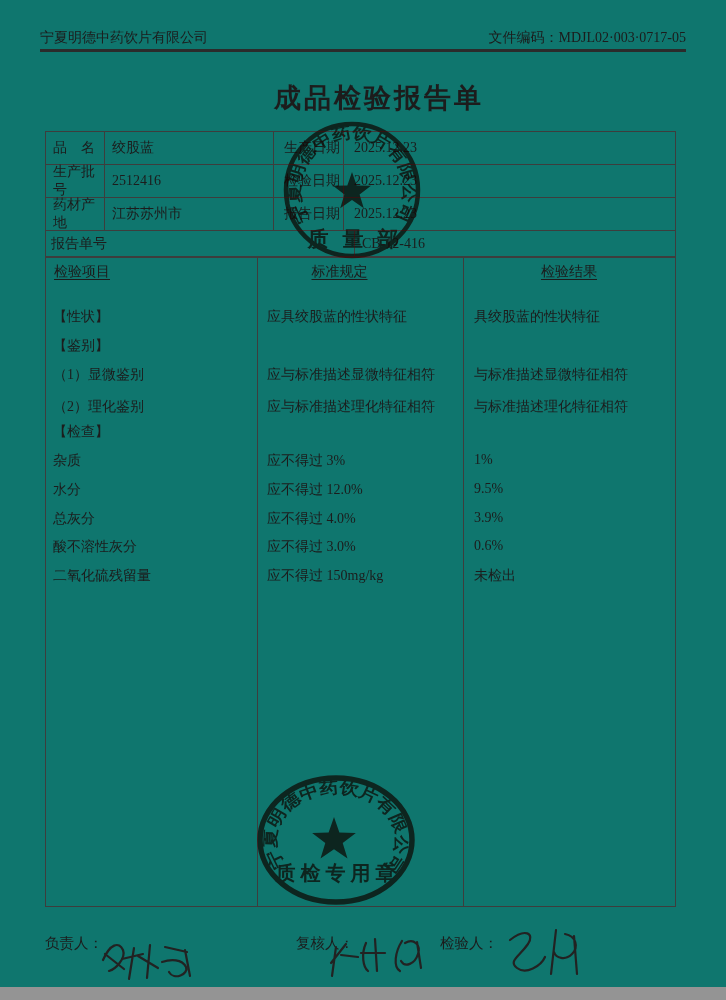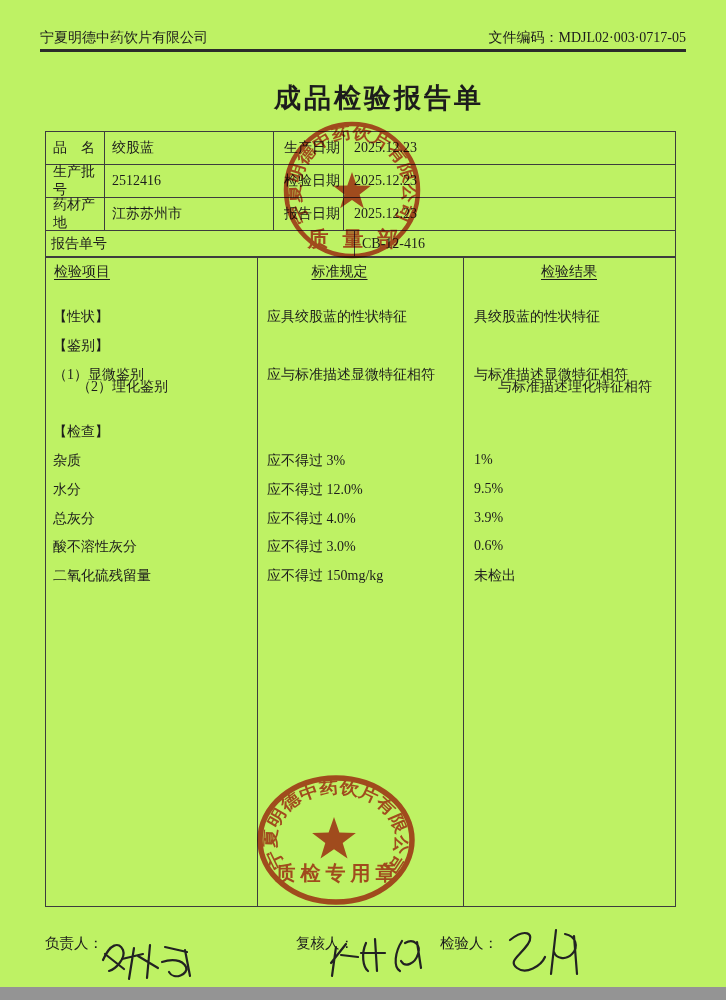--- a/index.html
+++ b/index.html
@@ -1,16 +1,16 @@
 <!DOCTYPE html>
 <html><head>
 <meta charset="utf-8">
 <style>
   html,body{margin:0;padding:0;background:#fff;}
-  .page{position:relative;width:726px;height:1000px;background:#bef264;overflow:hidden;
+  .page{position:relative;width:726px;height:1000px;background:#0f766e;overflow:hidden;
         font-family:"Liberation Serif","DejaVu Serif",serif;color:#1c1c1c;}
   
   .hdr-company{position:absolute;left:40px;top:29px;font-size:14px;}
   .hdr-code{position:absolute;right:40px;top:29px;font-size:14px;}
   .hdr-rule{position:absolute;left:40px;top:49px;width:646px;height:3px;background:#2b2b2b;}
   .title{position:absolute;left:0;top:80px;width:726px;text-align:center;
          font-size:27px;font-weight:bold;letter-spacing:3px;padding-left:16px;}
   
   .itable{position:absolute;left:45px;top:131px;width:629px;border:1px solid #3d3d3d;}
   .irow{display:flex;}
@@ -104,22 +104,23 @@
       <span class="ir2"></span>
       <span class="ir3"></span>
     </div>
 
     <div class="item-row" style="top: 108.6px;">
       <span class="ir1">（1）显微鉴别</span>
       <span class="ir2">应与标准描述显微特征相符</span>
       <span class="ir3">与标准描述显微特征相符</span>
     </div>
 
-    <div class="item-row" style="top: 121px; margin-left: 24px;">
+    <div class="item-row" style="top: 141px;">
       <span class="ir1">（2）理化鉴别</span>
+      <span class="ir2">应与标准描述理化特征相符</span>
       <span class="ir3">与标准描述理化特征相符</span>
     </div>
 
     <div class="item-row" style="top: 166.2px;">
       <span class="ir1">【检查】</span>
       <span class="ir2"></span>
       <span class="ir3"></span>
     </div>
 
     <div class="item-row" style="top: 195px;">

